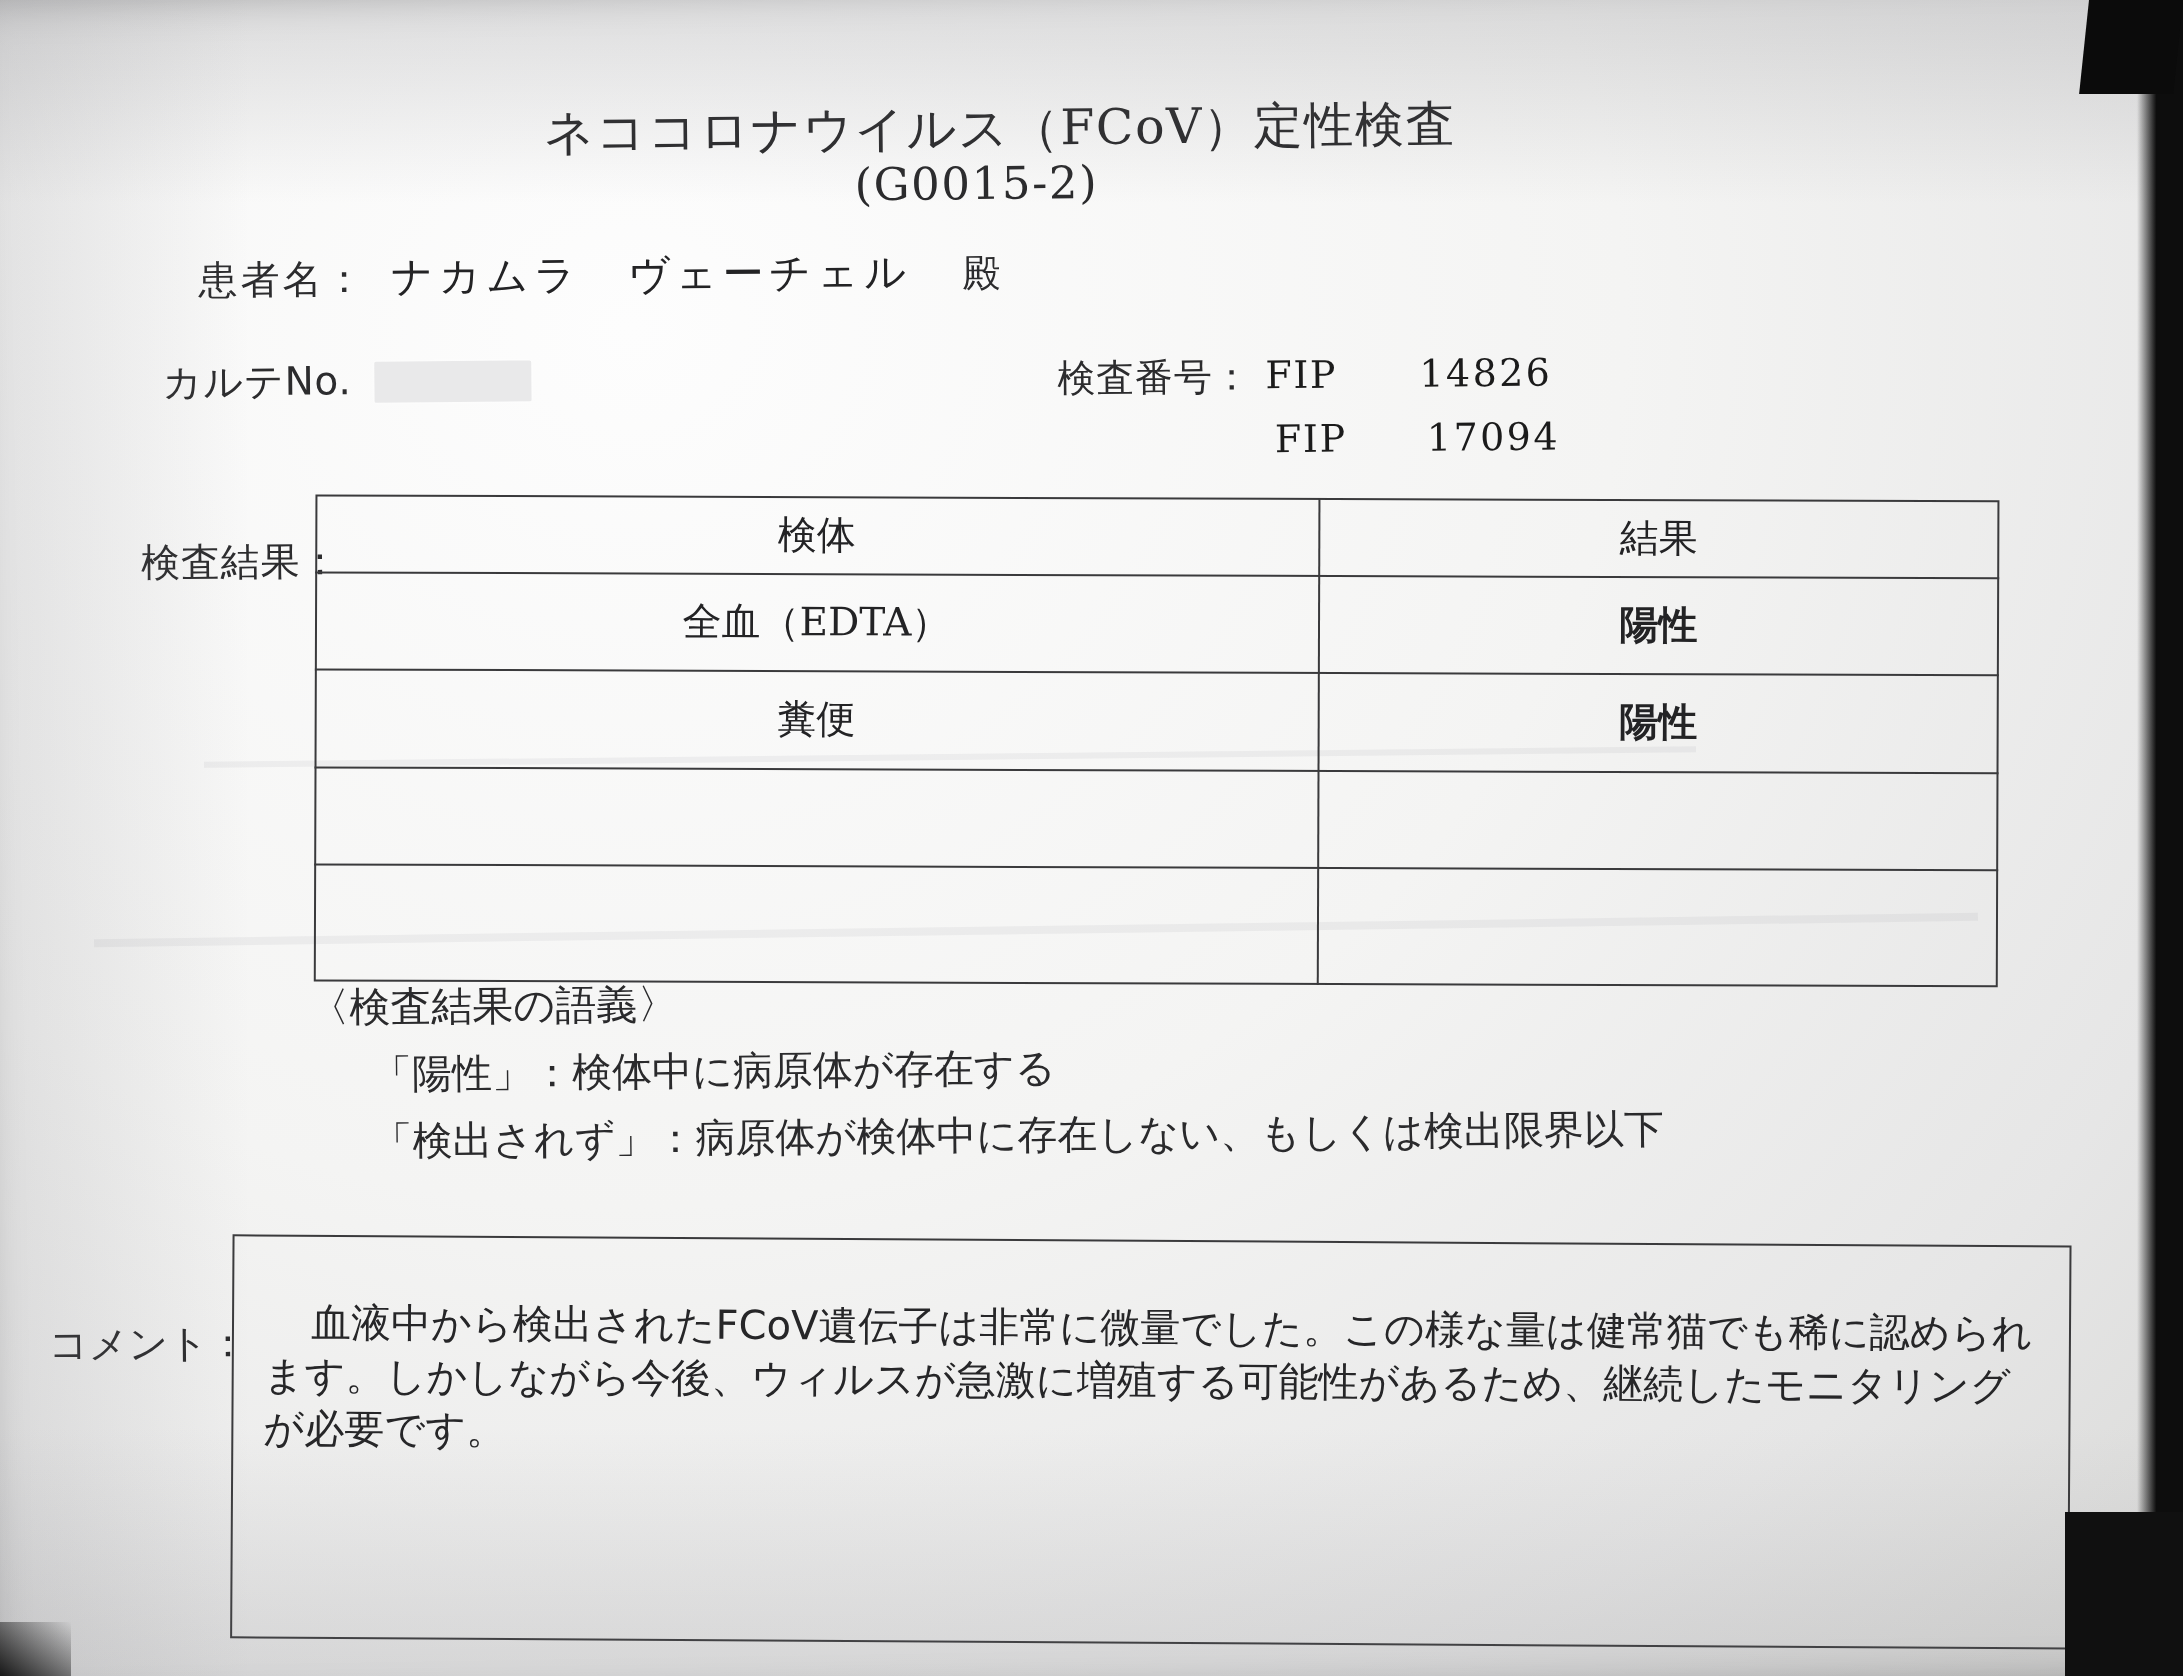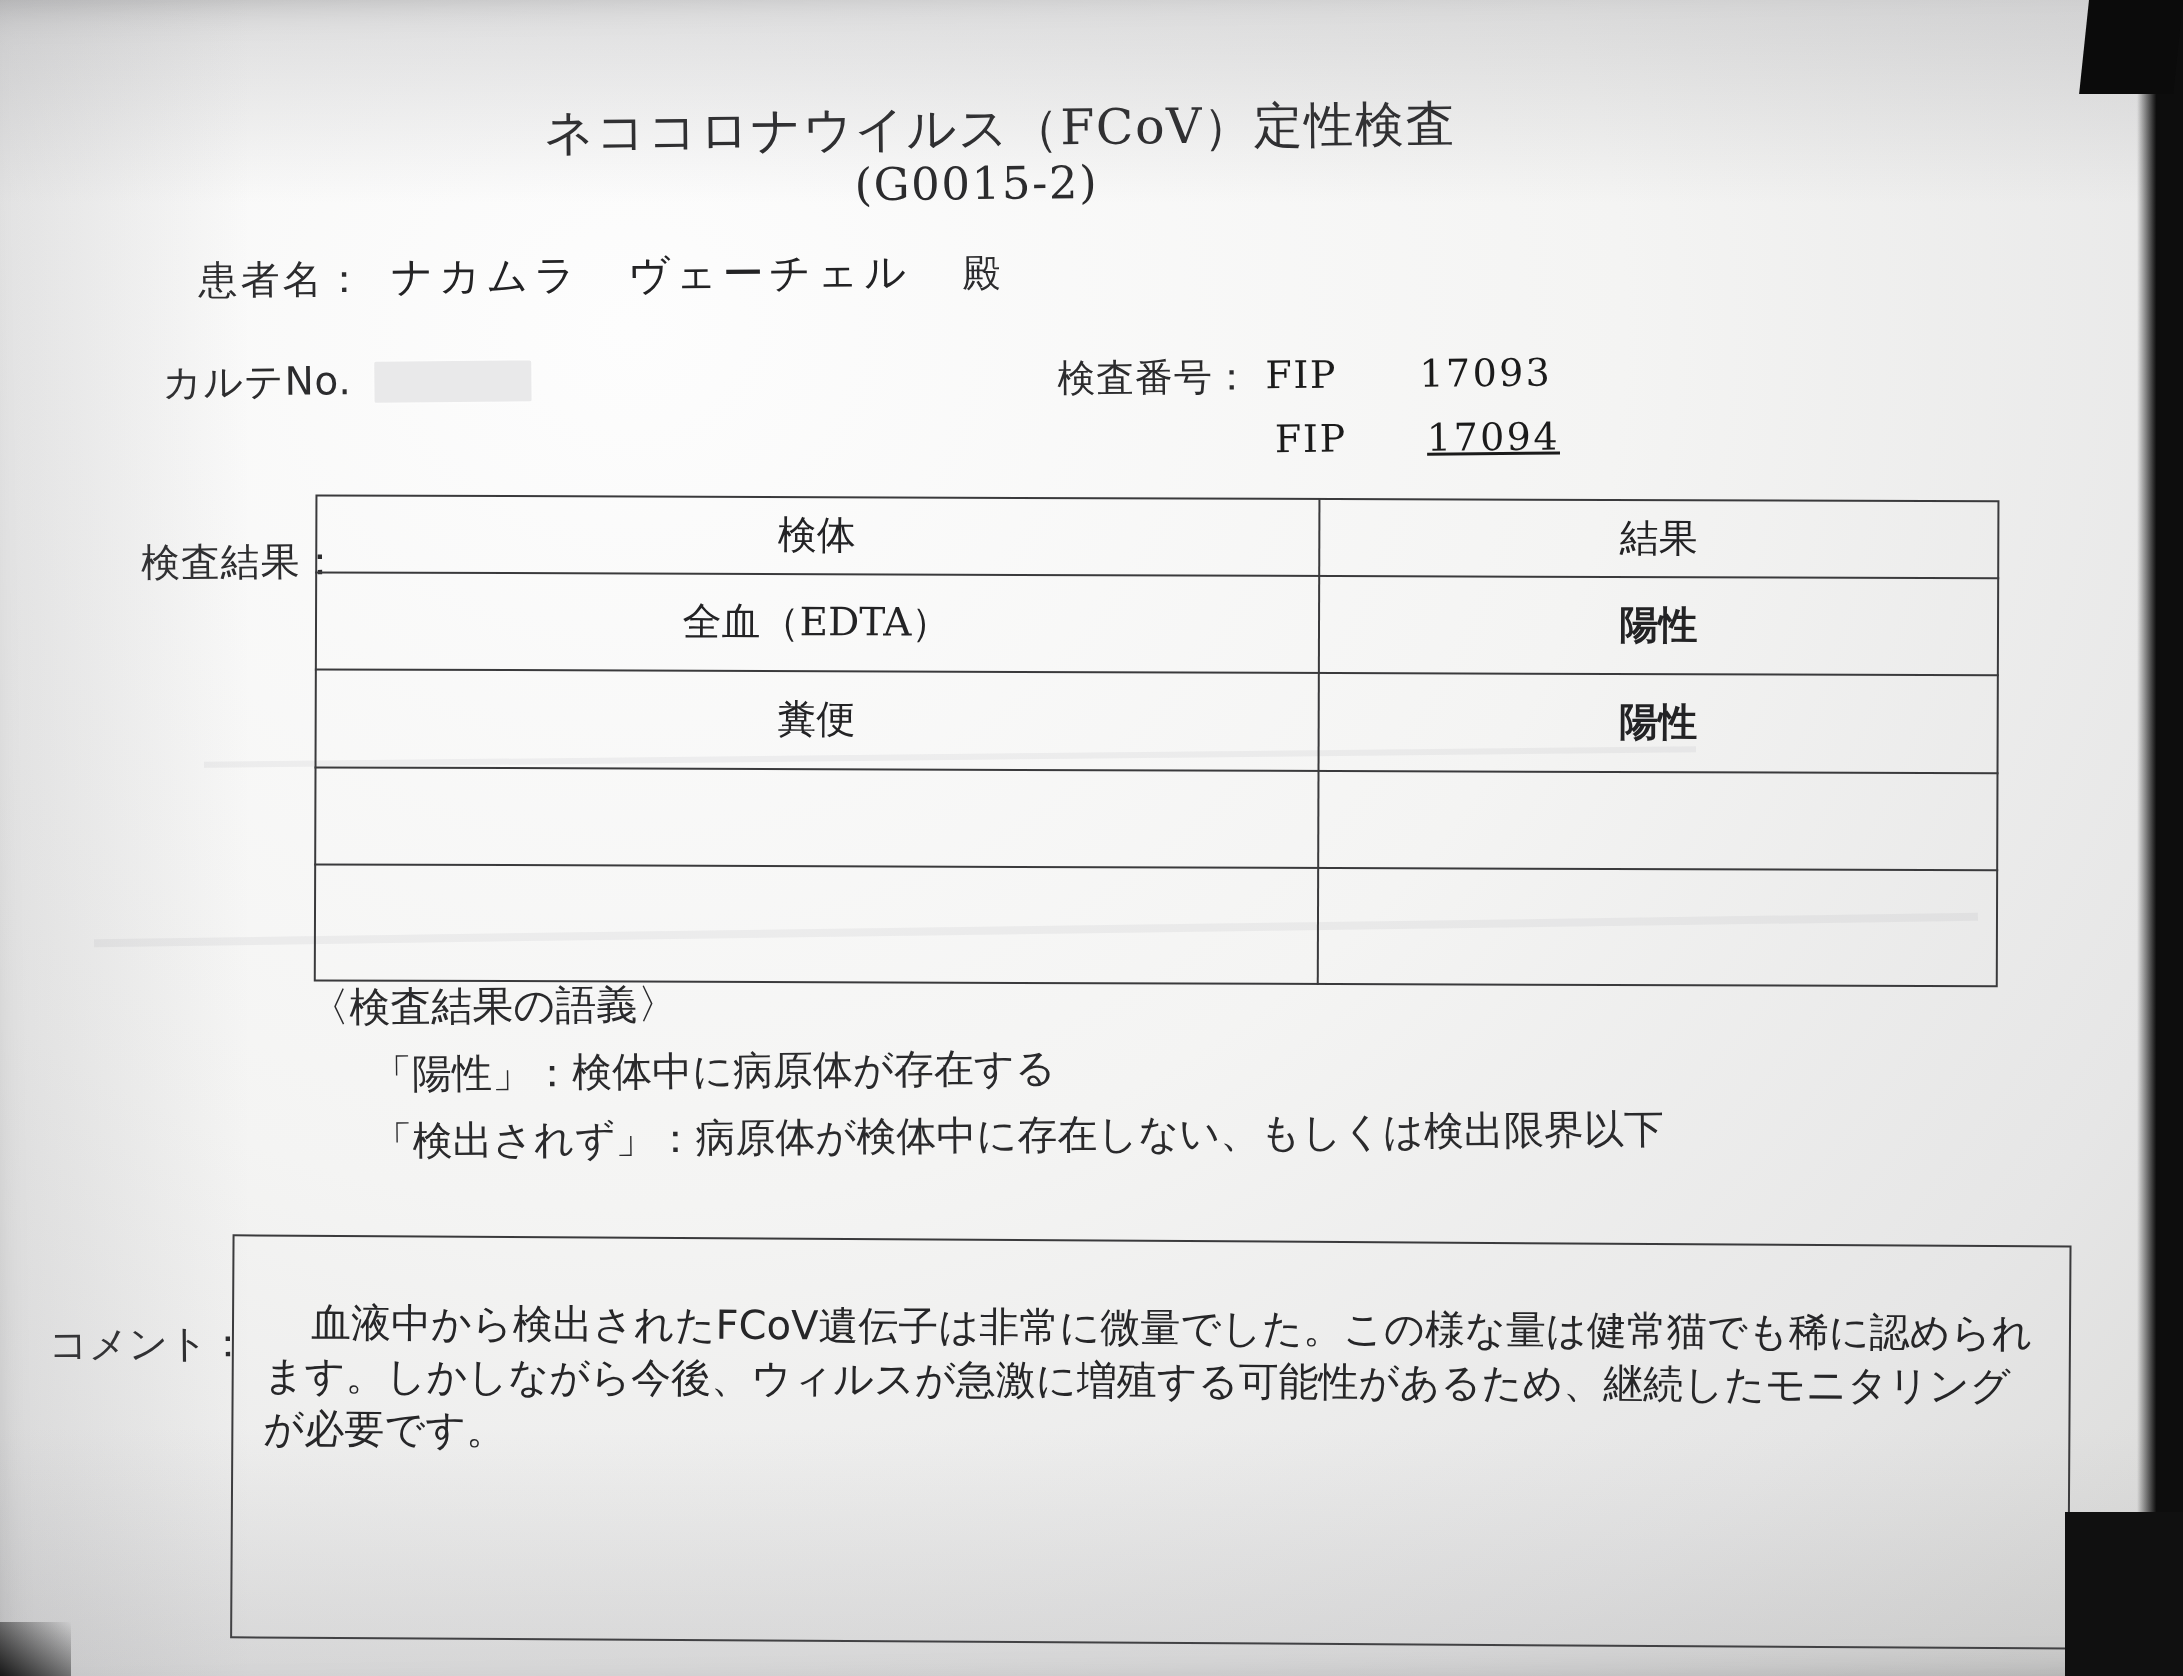--- a/index.html
+++ b/index.html
@@ -152,21 +152,21 @@
 
   #exam-no-label {
     left: 1061px; top: 357px;
     font-size: 38px;
     letter-spacing: 0.8px;
     color: #2c2c2e;
   }
   #exam-no-1-key { left: 1269px; top: 356px; font-size: 38px; letter-spacing: 1.6px; }
   #exam-no-1-val { left: 1423px; top: 356px; font-size: 38px; letter-spacing: 2.4px; }
   #exam-no-2-key { left: 1278px; top: 420px; font-size: 38px; letter-spacing: 1.6px; }
-  #exam-no-2-val { left: 1430px; top: 420px; font-size: 38px; letter-spacing: 2.4px; text-decoration: underline; }
+  #exam-no-2-val { left: 1430px; top: 420px; font-size: 38px; letter-spacing: 2.4px; }
 
   #result-label {
     left: 143px; top: 532px;
     font-size: 39px;
     letter-spacing: 0.8px;
     color: #2c2c2e;
   }
 
   
   #table {
@@ -273,21 +273,21 @@
 
     <div class="t gothic" id="patient-label">患者名：</div>
     <div class="t gothic" id="patient-name">ナカムラ　ヴェーチェル</div>
     <div class="t gothic" id="patient-honorific">殿</div>
 
     <div class="t gothic" id="chart-label">カルテNo.</div>
     <div id="chart-redaction"></div>
 
     <div class="t gothic" id="exam-no-label">検査番号：</div>
     <div class="t mincho" id="exam-no-1-key">FIP</div>
-    <div class="t mincho" id="exam-no-1-val">17093</div>
+    <div class="t mincho" id="exam-no-1-val">14826</div>
     <div class="t mincho" id="exam-no-2-key">FIP</div>
     <div class="t mincho" id="exam-no-2-val">17094</div>
 
     <div class="t gothic" id="result-label">検査結果：</div>
 
     <div id="table">
       <div class="cellgrid"></div>
 
       <div class="hline" style="top:77px;"></div>
       <div class="hline" style="top:174px;"></div>

